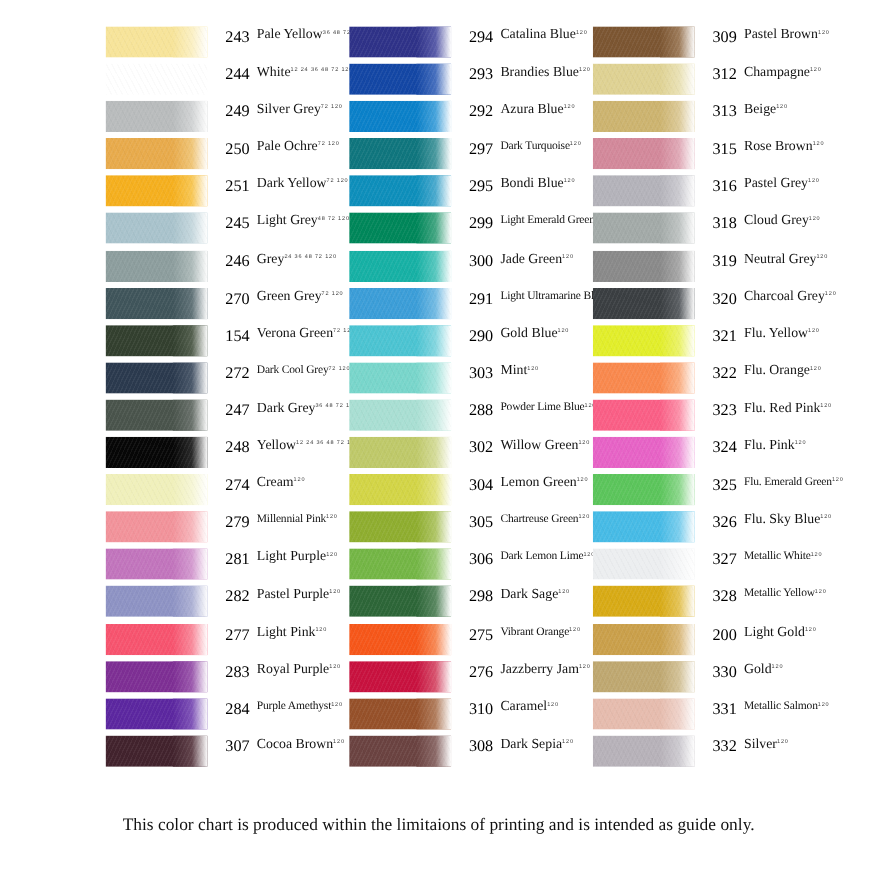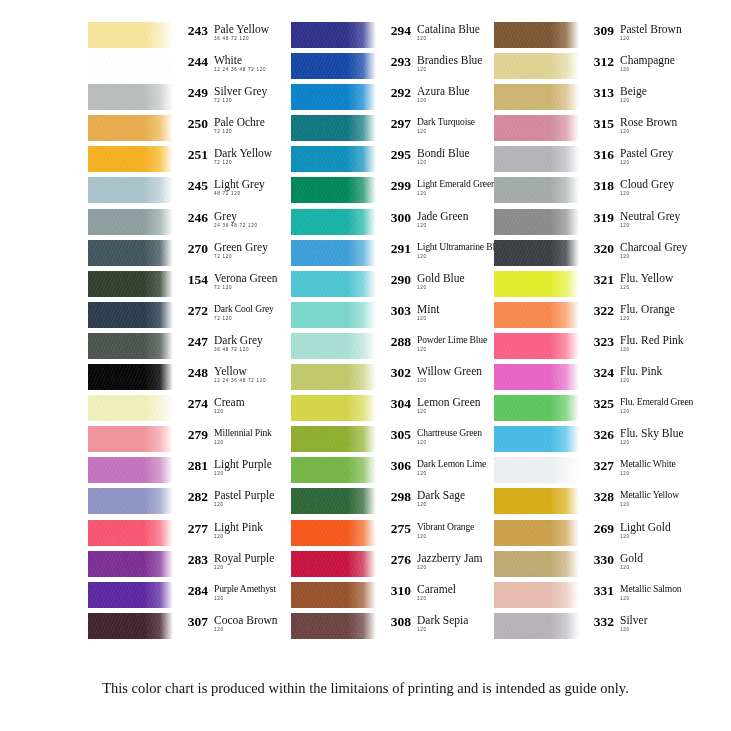--- a/index.html
+++ b/index.html
@@ -73,34 +73,33 @@
   .row-text {
     display: flex;
     flex-direction: row;
     align-items: flex-start;
     padding-left: 7px;
     padding-top: 1px;
   }
 
   .code {
     font-family: "Liberation Serif", serif;
-    font-weight: bold;
+    font-weight: normal;
     font-size: 13.5px;
     line-height: 14px;
     color: #000000;
     width: 28px;
     text-align: right;
     flex: 0 0 auto;
     padding-top: 1px;
   }
 
   .name-block {
     padding-left: 6px;
     display: flex;
-    flex-direction: column;
   }
 
   .cname {
     font-family: "Liberation Serif", serif;
     font-size: 11.5px;
     line-height: 12px;
     color: #111111;
     white-space: nowrap;
   }
   .cname.narrow {
@@ -925,21 +924,21 @@
             </div>
           </div>
         </div>
         <div class="swatch-row">
           <div class="swatch">
             <div class="base" style="background: rgb(202, 160, 75);"></div>
             <div class="fray" style="background: linear-gradient(90deg, rgb(202, 160, 75) 0%, rgb(219, 186, 125) 55%, rgb(255, 255, 255) 100%);"></div>
             <div class="grain" style="background: repeating-linear-gradient(115deg, rgba(255, 255, 255, 0.2) 0px, rgba(255, 255, 255, 0.2) 1px, rgba(255, 255, 255, 0) 1px, rgba(255, 255, 255, 0) 3px), repeating-linear-gradient(62deg, rgba(0, 0, 0, 0.07) 0px, rgba(0, 0, 0, 0.07) 1px, rgba(0, 0, 0, 0) 1px, rgba(0, 0, 0, 0) 4px);"></div>
           </div>
           <div class="row-text">
-            <div class="code">269</div>
+            <div class="code">200</div>
             <div class="name-block">
               <div class="cname">Light Gold</div>
               <div class="sizes">120</div>
             </div>
           </div>
         </div>
         <div class="swatch-row">
           <div class="swatch">
             <div class="base" style="background: rgb(191, 168, 113);"></div>
             <div class="fray" style="background: linear-gradient(90deg, rgb(191, 168, 113) 0%, rgb(212, 195, 153) 55%, rgb(255, 255, 255) 100%);"></div>

